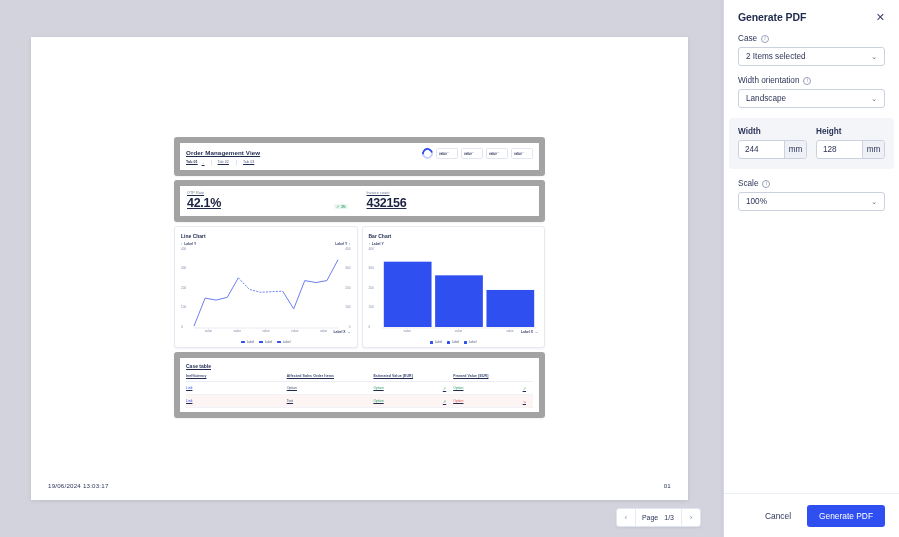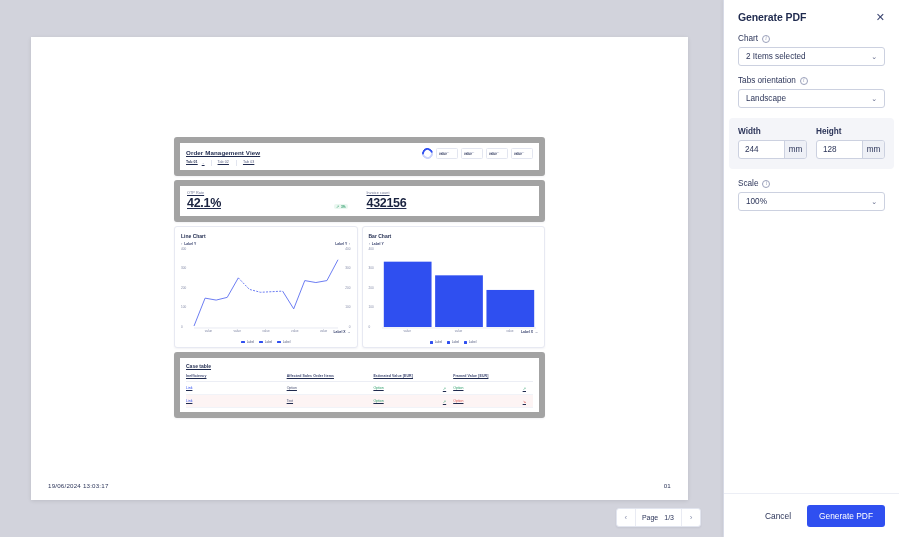--- a/index.html
+++ b/index.html
@@ -448,32 +448,32 @@
 
   <div id="panel-header">
     <div id="panel-title">Generate PDF</div>
     <div id="panel-close">✕</div>
   </div>
 
   <div id="panel-body">
 
     <div class="field">
       <div class="field-label">
-        <span>Chart</span>
+        <span>Case</span>
         <span class="info-icon">i</span>
       </div>
       <div class="select-box">
         <span>2 Items selected</span>
         <span class="chev">⌄</span>
       </div>
     </div>
 
     <div class="field">
       <div class="field-label">
-        <span>Tabs orientation</span>
+        <span>Width orientation</span>
         <span class="info-icon">i</span>
       </div>
       <div class="select-box">
         <span>Landscape</span>
         <span class="chev">⌄</span>
       </div>
     </div>
 
     <div id="paper-size-group">
 

